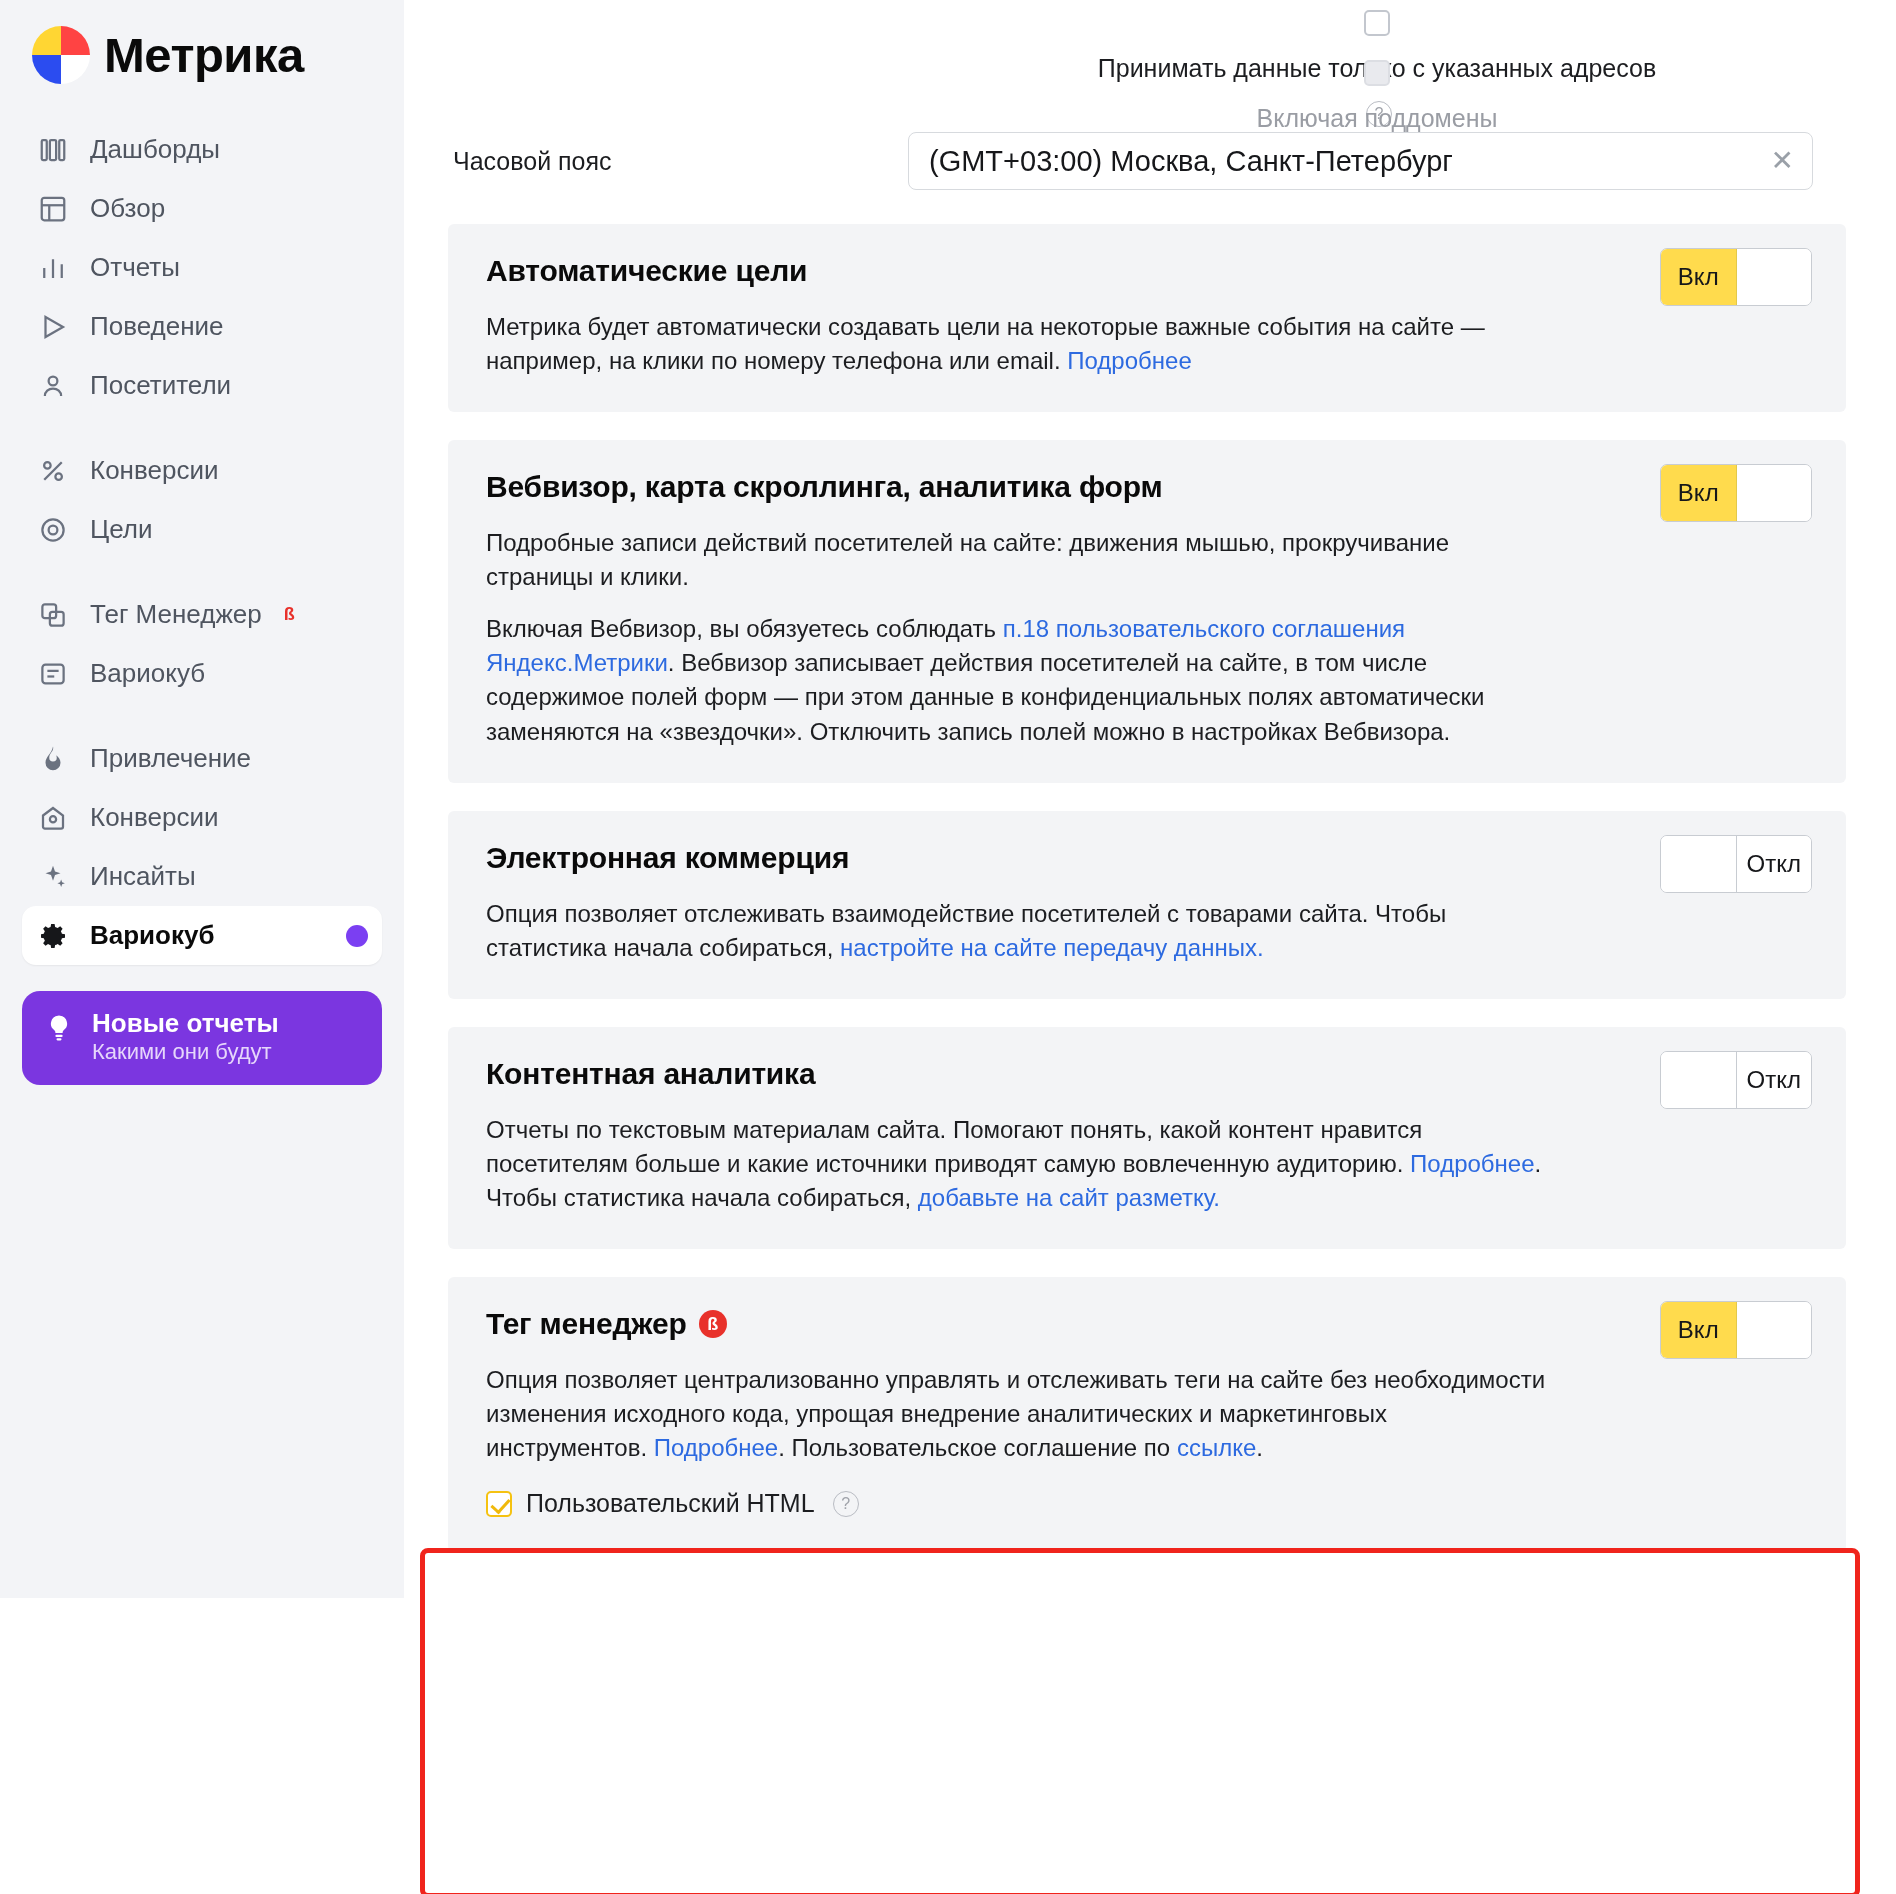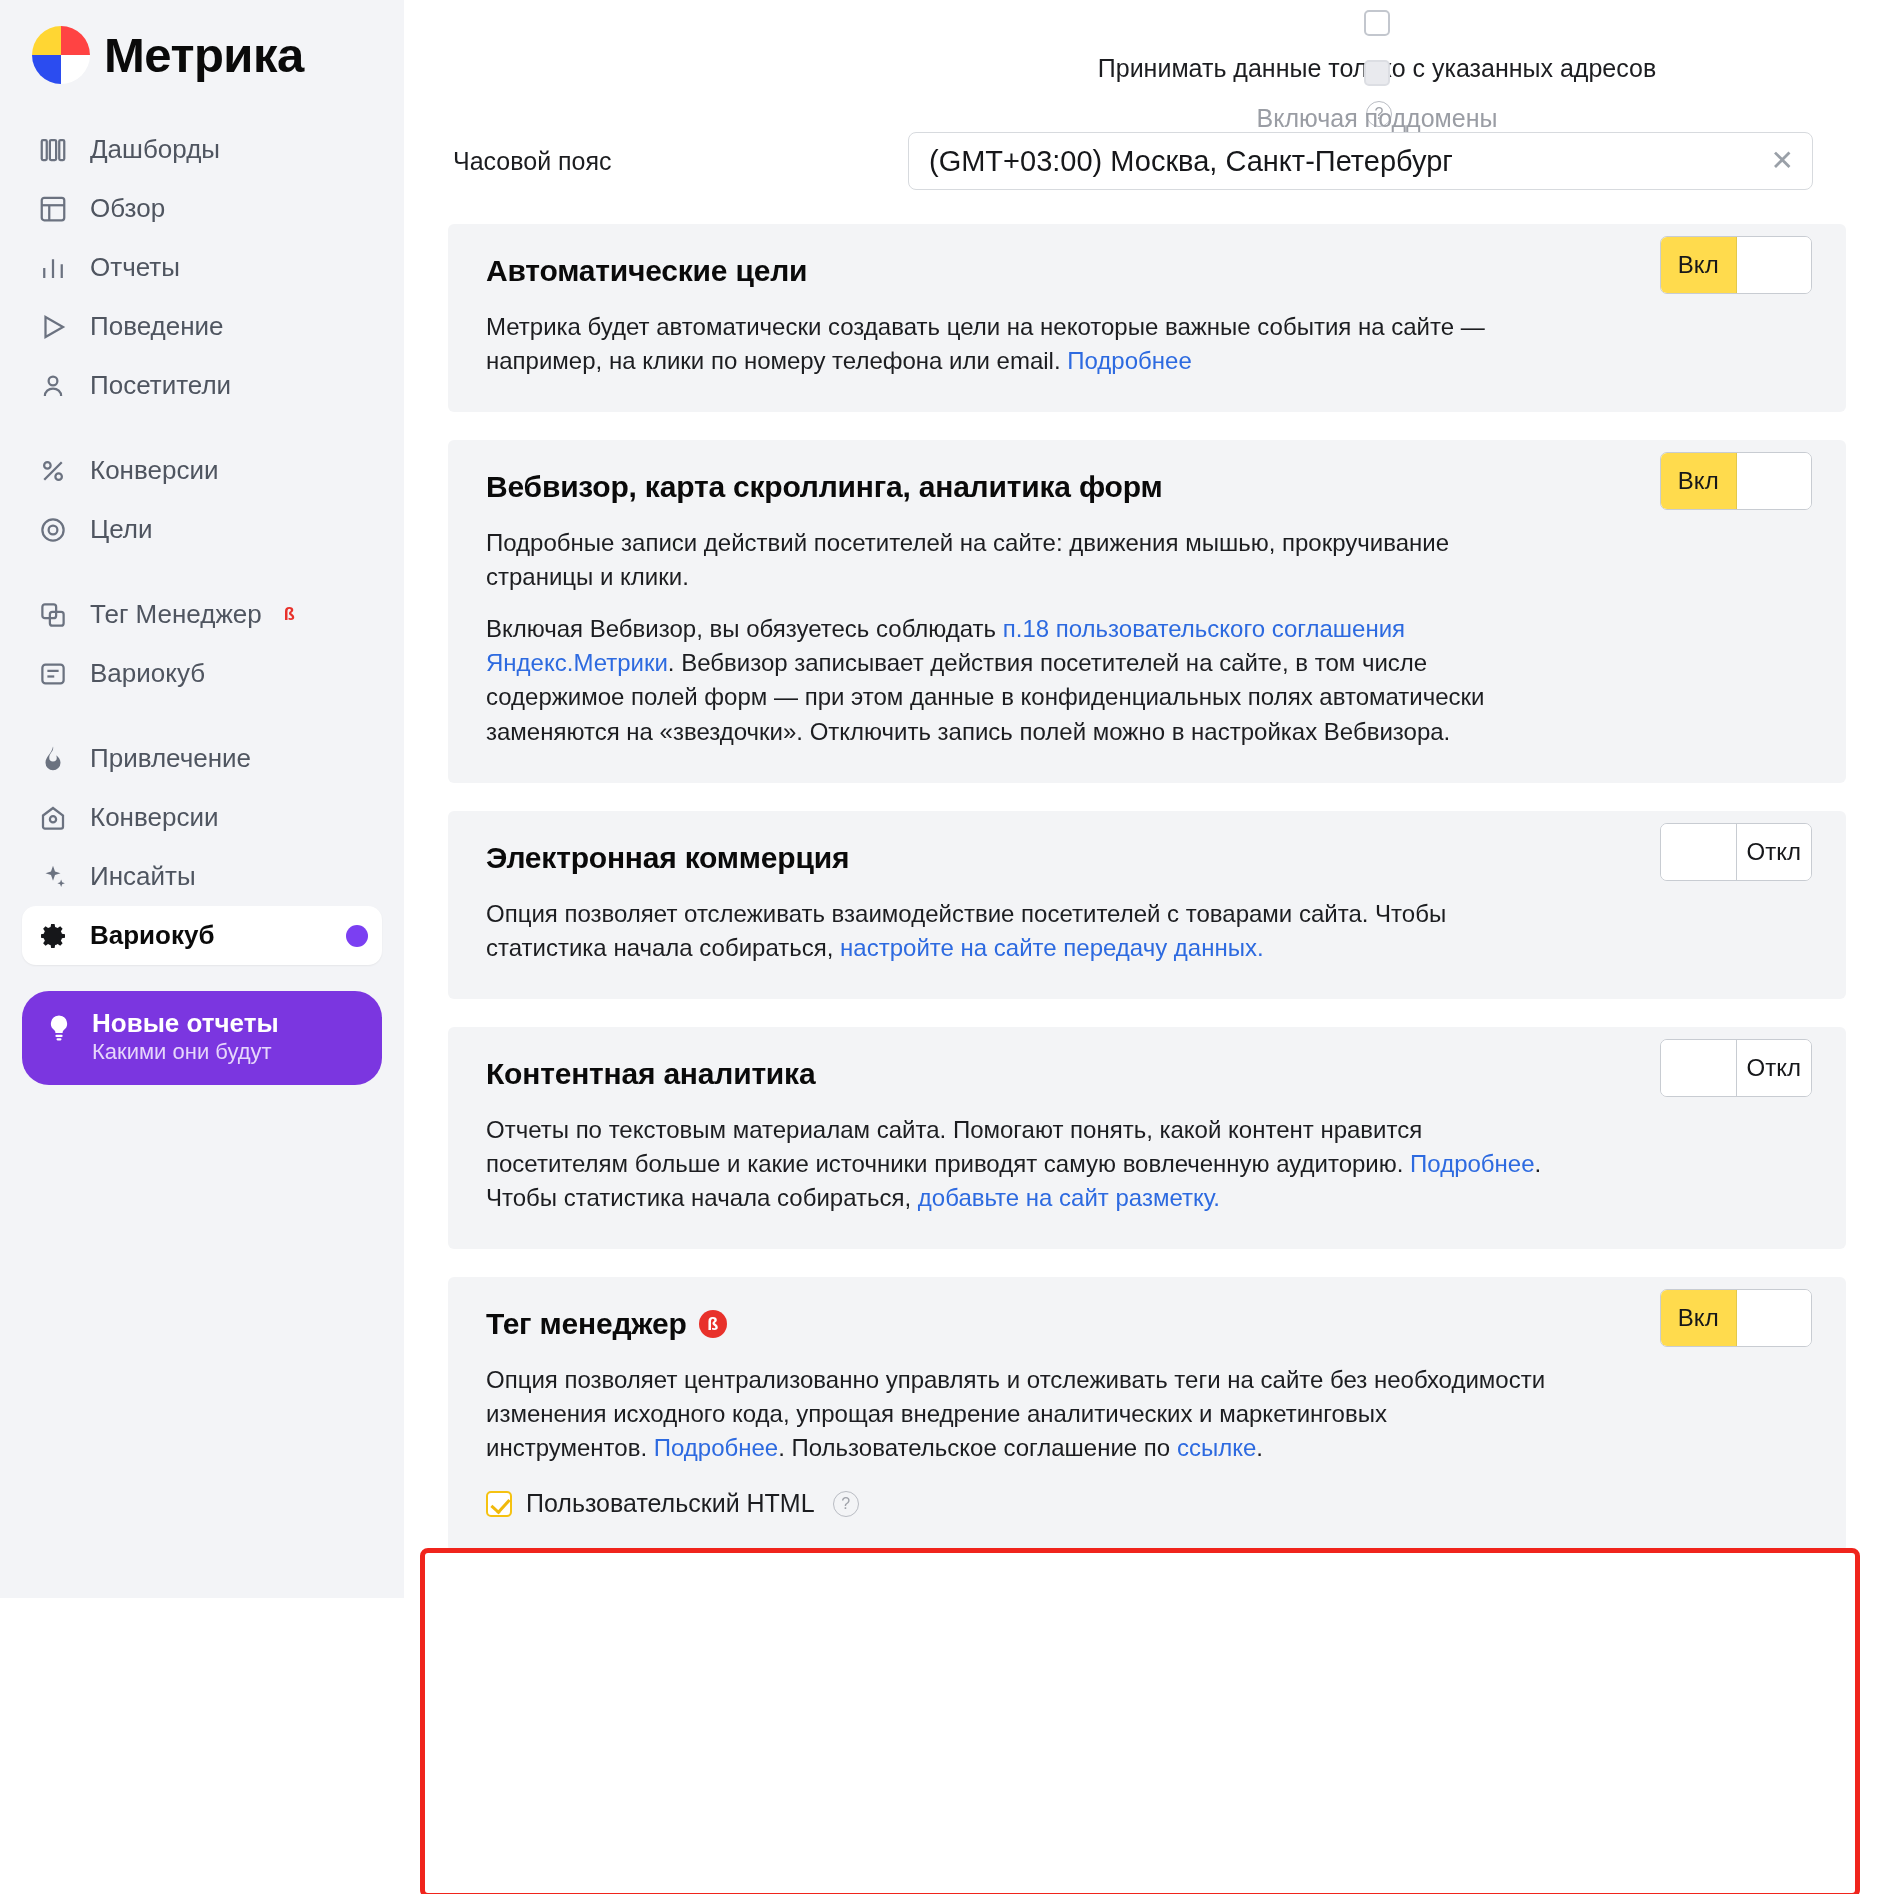--- a/index.html
+++ b/index.html
@@ -99,21 +99,21 @@
     width: 22px;
     height: 22px;
     border-radius: 50%;
     background: #7b3ff2;
     margin-left: auto;
     flex: none;
   }
   .promo {
     margin-top: 22px;
     background: #7b36e0;
-    border-radius: 27px;
+    border-radius: 18px;
     padding: 18px 20px 20px 20px;
     display: flex;
     gap: 16px;
     align-items: flex-start;
     cursor: pointer;
   }
   .promo .bulb {
     width: 34px; height: 34px; flex: none;
     display:flex; align-items:center; justify-content:center;
     margin-top: 2px;
@@ -223,21 +223,21 @@
     color: #ffffff;
     font-size: 18px;
     font-weight: bold;
     display: inline-flex;
     align-items: center;
     justify-content: center;
   }
 
   .toggle {
     position: absolute;
-    top: 12px;
+    top: 24px;
     right: 34px;
     width: 152px;
     height: 58px;
     border-radius: 7px;
     display: flex;
     align-items: stretch;
     overflow: hidden;
     cursor: pointer;
     border: 1.5px solid #c8ccd2;
     box-sizing: border-box;

